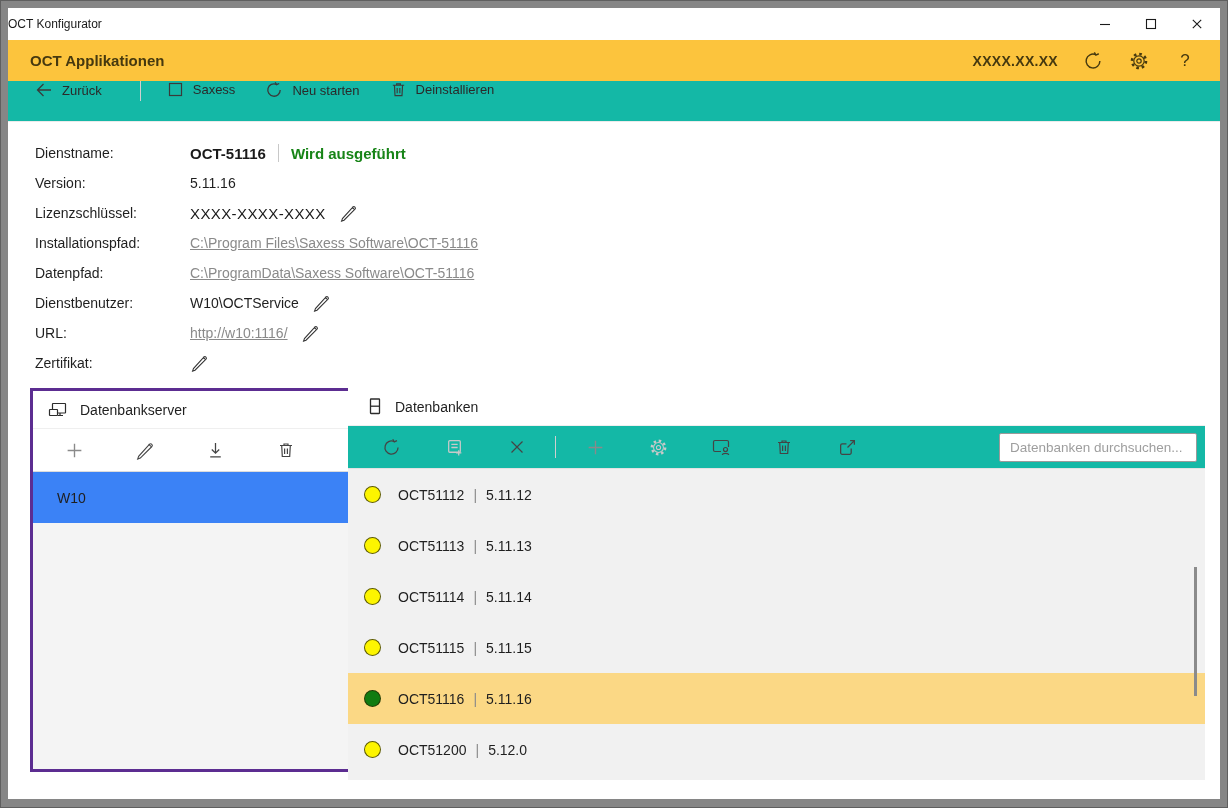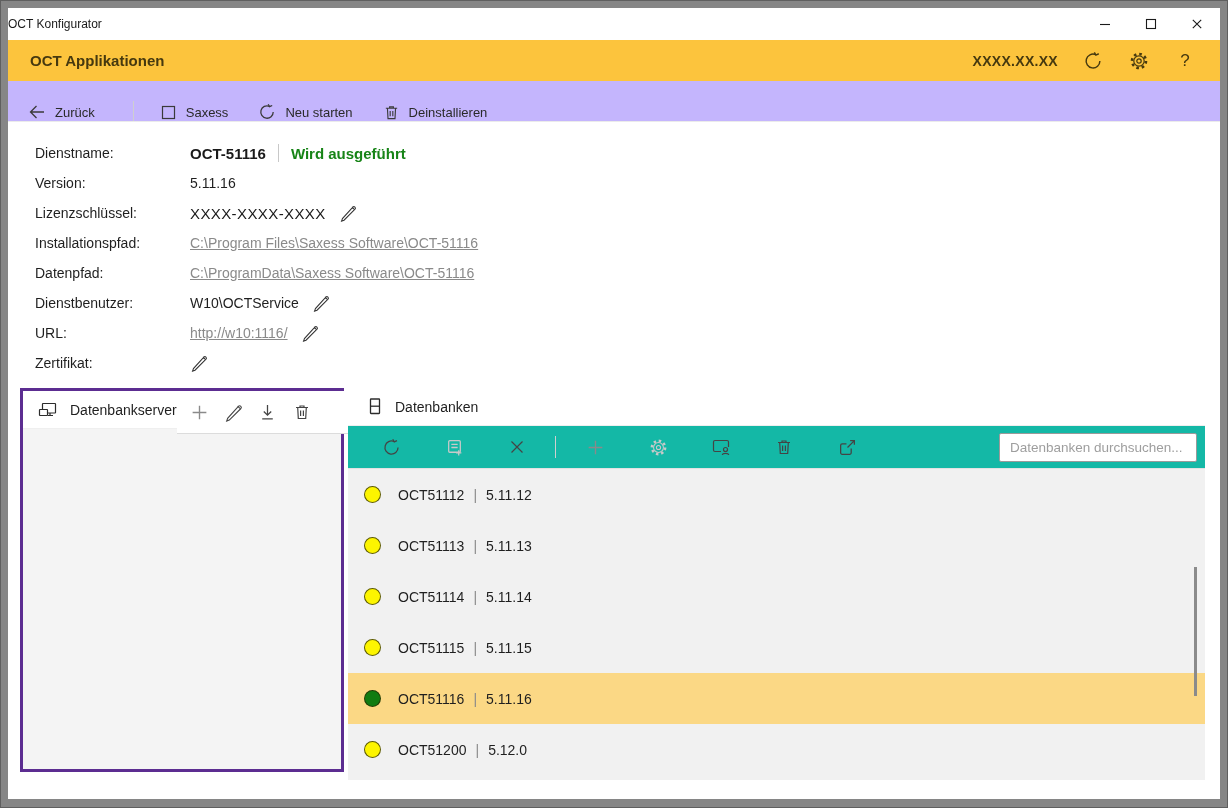--- a/index.html
+++ b/index.html
@@ -19,42 +19,42 @@
 
   
   .appheader { height:41px; display:flex; align-items:center; flex:0 0 auto; }
   .appheader .apptitle { font-size:15px; font-weight:bold; margin-left:22px; flex:1; }
   .appheader .right { display:flex; align-items:center; gap:24px; margin-right:24px;text-align:center; }
   .appheader .ver { font-size:14px; font-weight:bold; letter-spacing:.3px; }
   .hicon { width:22px; height:22px; display:flex; align-items:center; justify-content:center; }
   .qmark { font-size:17px; font-weight:400; }
 
   
-  .cmdbar { height:41px; display:flex; align-items:flex-end; border-bottom:1px solid #ebebeb;
-            padding-left:20px; flex:0 0 auto; background:#c4b5fd; }
+  .cmdbar { height:41px; display:flex; align-items:flex-start; border-bottom:1px solid #ebebeb;
+            padding-left:27px; flex:0 0 auto; background:#14b8a6; }
   .cmd { display:flex; align-items:center; gap:9px; margin-right:30px; font-size:13px; color:#2a2a2a; cursor:default; }
   .cmd svg { display:block; color:#3a3a3a; }
   .vdiv { width:1px; height:20px; background:#cfcfcf; margin:0 26px 0 8px; }
 
   
   .details { padding-top:16px; height:258px; flex:0 0 auto; }
   .drow { height:30px; display:flex; align-items:center; padding-left:27px; font-size:14px; color:#1f1f1f; }
   .dlabel { width:155px; flex:0 0 auto; }
   .dval-bold { font-size:15px; font-weight:bold; color:#1a1a1a; }
   .statusdiv { width:1px; height:18px; background:#c8c8c8; margin:0 12px; }
   .status-green { font-size:15px; font-weight:bold; }
   .lic { font-size:15px; color:#1a1a1a; letter-spacing:.4px; }
   .link { color:#8a8a8a; text-decoration:underline; cursor:pointer; }
   .pencil { margin-left:13px; color:#333; display:flex; align-items:center; cursor:pointer; }
 
   
   .workspace { position:relative; flex:1; background:#fff; }
 
-  .server-panel { position:absolute; left:12px; top:8px; width:324px; height:384px;
-                  border:3px solid #5C2D91; background:#f4f4f4; display:flex; flex-direction:row; }
+  .server-panel { position:absolute; left:22px; top:8px; width:324px; height:384px;
+                  border:3px solid #5C2D91; background:#f4f4f4; display:flex; flex-direction:column; }
   .panel-head { height:38px; background:#fff; display:flex; align-items:center; gap:12px;
                 padding-left:15px; font-size:14px; color:#1f1f1f; border-bottom:1px solid #efefef; flex:0 0 auto; }
   .panel-head svg { color:#2c2c2c; }
   .server-tools { height:43px; background:#fff; display:flex; align-items:center;
                   justify-content:space-around; padding:0 30px 0 6px; border-bottom:1px solid #dcdcdc; flex:0 0 auto; }
   .tbtn { width:34px; height:34px; display:flex; align-items:center; justify-content:center; cursor:pointer; }
   .ic-dark { color:#444; } .ic-gray { color:#8a8a8a; } .ic-disabled { color:#c9c9c9; }
   .server-row { height:51px; display:flex; align-items:center; padding-left:24px;
                 font-size:14px; color:#1f1f1f; cursor:pointer; }
 
@@ -237,21 +237,21 @@
             <svg width="19" height="19" viewBox="0 0 18 18">
                 <path d="M9 2v9M5.5 8L9 11.5 12.5 8M4 15h10" fill="none" stroke="currentColor" stroke-width="1.2"></path>
               </svg>
           </span>
           <span class="tbtn ic-dark">
             <svg width="18" height="18" viewBox="0 0 18 18">
                 <path d="M3 4.5h12M7 4.5V3h4v1.5M4.7 4.5l.6 11h7.4l.6-11M7.6 7.5v5.5M10.4 7.5v5.5" fill="none" stroke="currentColor" stroke-width="1.2"></path>
               </svg>
           </span>
         </div>
-        <div class="server-row" id="server-row-0" style="background: #bef264;">
+        <div class="server-row" id="server-row-0" style="background: #3b82f6;">
           <span>W10</span>
         </div>
       </div>
 
       <div class="db-panel">
         <div class="panel-head">
           <svg width="16" height="19" viewBox="0 0 16 19">
               <rect x="3.5" y="2" width="9" height="14.5" rx="0.5" fill="none" stroke="currentColor" stroke-width="1.3"></rect>
               <path d="M3.5 9.2h9" stroke="currentColor" stroke-width="1.3"></path>
             </svg>

